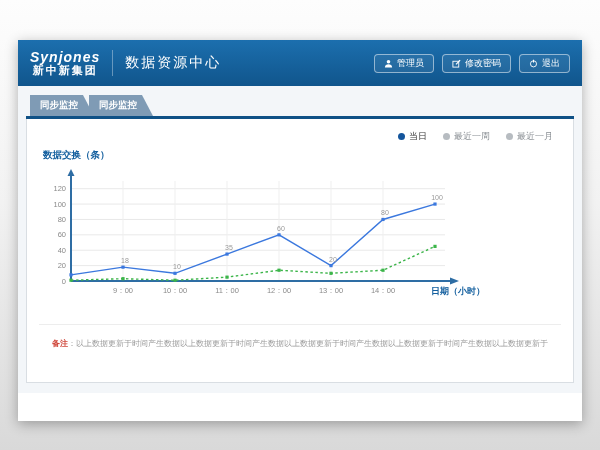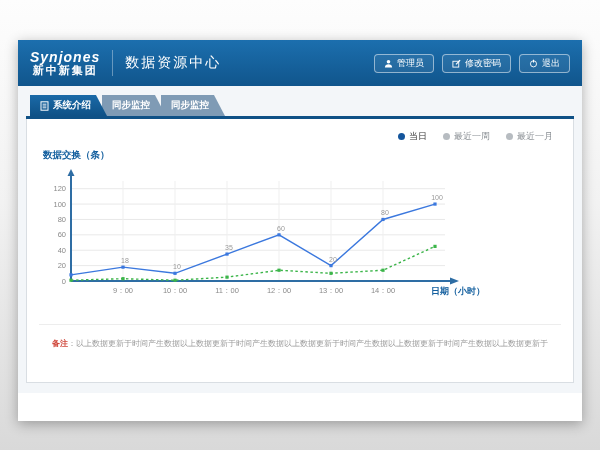--- a/index.html
+++ b/index.html
@@ -124,31 +124,20 @@
               </svg>
             </span>
             <span>退出</span>
           </div>
         </div>
     </div>
 
 
     <div class="content">
       <div class="tabs" id="tabs">
-          <div class="tab active">
-            <span class="tab-icon">
-              <svg width="9" height="10" viewBox="0 0 9 10">
-                <rect x="1" y="0.8" width="7" height="8.4" fill="none" stroke="#fff" stroke-width="1"></rect>
-                <line x1="2.6" y1="3.2" x2="6.4" y2="3.2" stroke="#fff" stroke-width="0.9"></line>
-                <line x1="2.6" y1="5" x2="6.4" y2="5" stroke="#fff" stroke-width="0.9"></line>
-                <line x1="2.6" y1="6.8" x2="6.4" y2="6.8" stroke="#fff" stroke-width="0.9"></line>
-              </svg>
-            </span>
-            <span>系统介绍</span>
-          </div>
           <div class="tab">
             <span>同步监控</span>
           </div>
           <div class="tab">
             <span>同步监控</span>
           </div>
         </div>
       <div class="tabs-underline"></div>
 
       <div class="panel">

